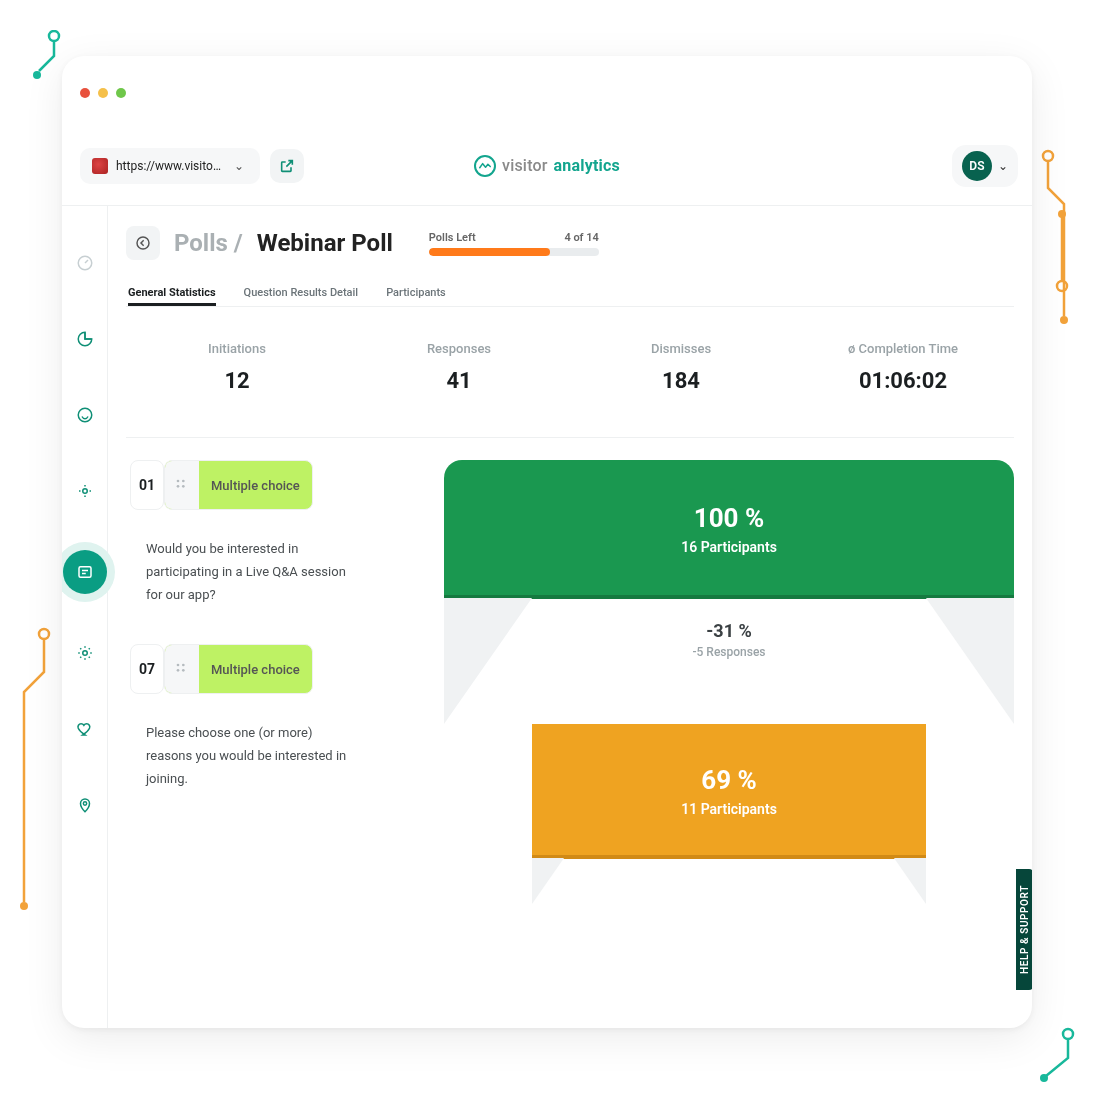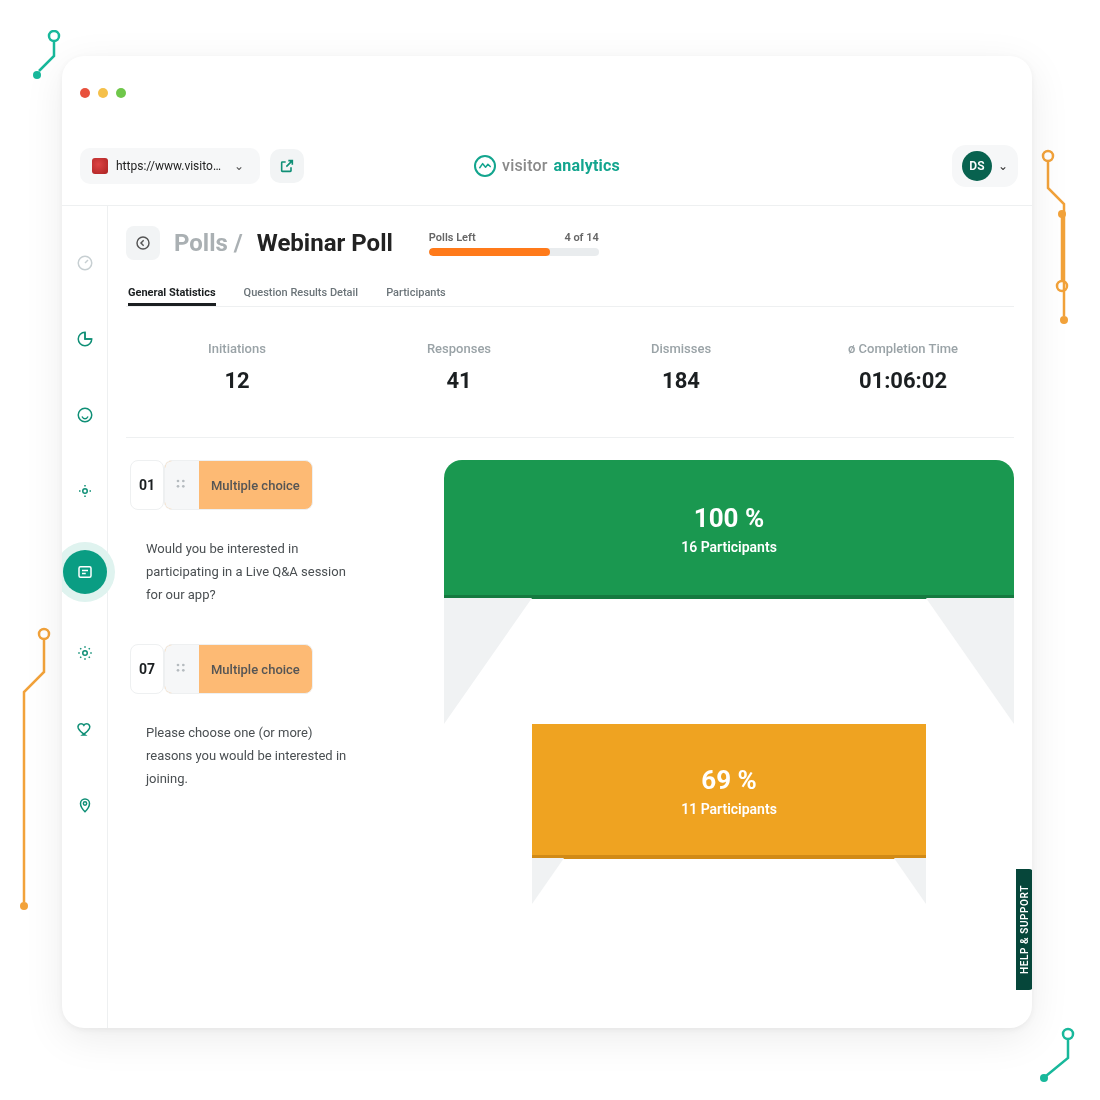--- a/index.html
+++ b/index.html
@@ -74,21 +74,21 @@
 .stats-row { display:flex; border-bottom:1px solid #eef0f1; }
 .stat { flex:1; text-align:center; padding:34px 4px 44px 4px;}
 .stat-label { font-size:13px; color:#9aa3a7; margin-bottom:12px; font-weight:500;}
 .stat-value { font-size:22px; font-weight:700; color:#1b1f21; }
 .stat-value.red { color:#e63b2e; }
 
 .qa-zone { position:relative; padding:22px 0 0 4px; display:flex; gap:14px; }
 .left-col { width:300px; flex:0 0 300px; display:flex; flex-direction:column; gap:24px; }
 .qcard { display:flex; gap:0; align-items:flex-start; }
 .qnum { width:34px; height:50px; background:#fff; border:1px solid #eef0f1; border-radius:8px; display:flex; align-items:center; justify-content:center; font-weight:700; color:#1b1f21; font-size:14px;}
-.qtype-wrap { display:flex; border:1px solid #eef0f1; border-radius:8px; overflow:hidden; height:50px; align-items:center; background:#fdba74;}
+.qtype-wrap { display:flex; border:1px solid #eef0f1; border-radius:8px; overflow:hidden; height:50px; align-items:center; background:#bef264;}
 .qtype-icon { width:34px; height:100%; background:#f6f7f8; display:flex; align-items:center; justify-content:center;}
 .qtype-icon svg { width:16px; height:16px; fill:#b5bbbf;}
 .qtype-text { padding:0 12px; font-size:13px; color:#555; font-weight:500;}
 .qtext { margin-top:14px; padding:14px 16px; width:240px; font-size:13px; color:#4a4f52; line-height:1.75; }
 
 .right-col { flex:1; position:relative; }
 .funnel { position:relative; width:100%; height:440px; }
 .fblock { position:absolute; left:50%; transform:translateX(-50%); text-align:center; color:#fff; display:flex; flex-direction:column; justify-content:center; align-items:center;}
 .fblock .pct { font-size:26px; font-weight:700; }
 .fblock .sub { font-size:14px; font-weight:600; margin-top:6px; }
@@ -325,20 +325,24 @@
         </div>
 
         <div class="right-col">
           <div class="funnel">
             <div class="fblock green">
               <div class="pct">100 %</div>
               <div class="sub">16 Participants</div>
             </div>
             <div class="trapez tl1"></div>
               <div class="trapez tr1"></div>
+            <div class="gap1">
+              <div class="g-pct">-31 %</div>
+              <div class="g-sub">-5 Responses</div>
+            </div>
             <div class="fblock orange">
               <div class="pct">69 %</div>
               <div class="sub">11 Participants</div>
             </div>
             <div class="trapez tl2"></div>
               <div class="trapez tr2"></div>
           </div>
         </div>
       </div>
 

